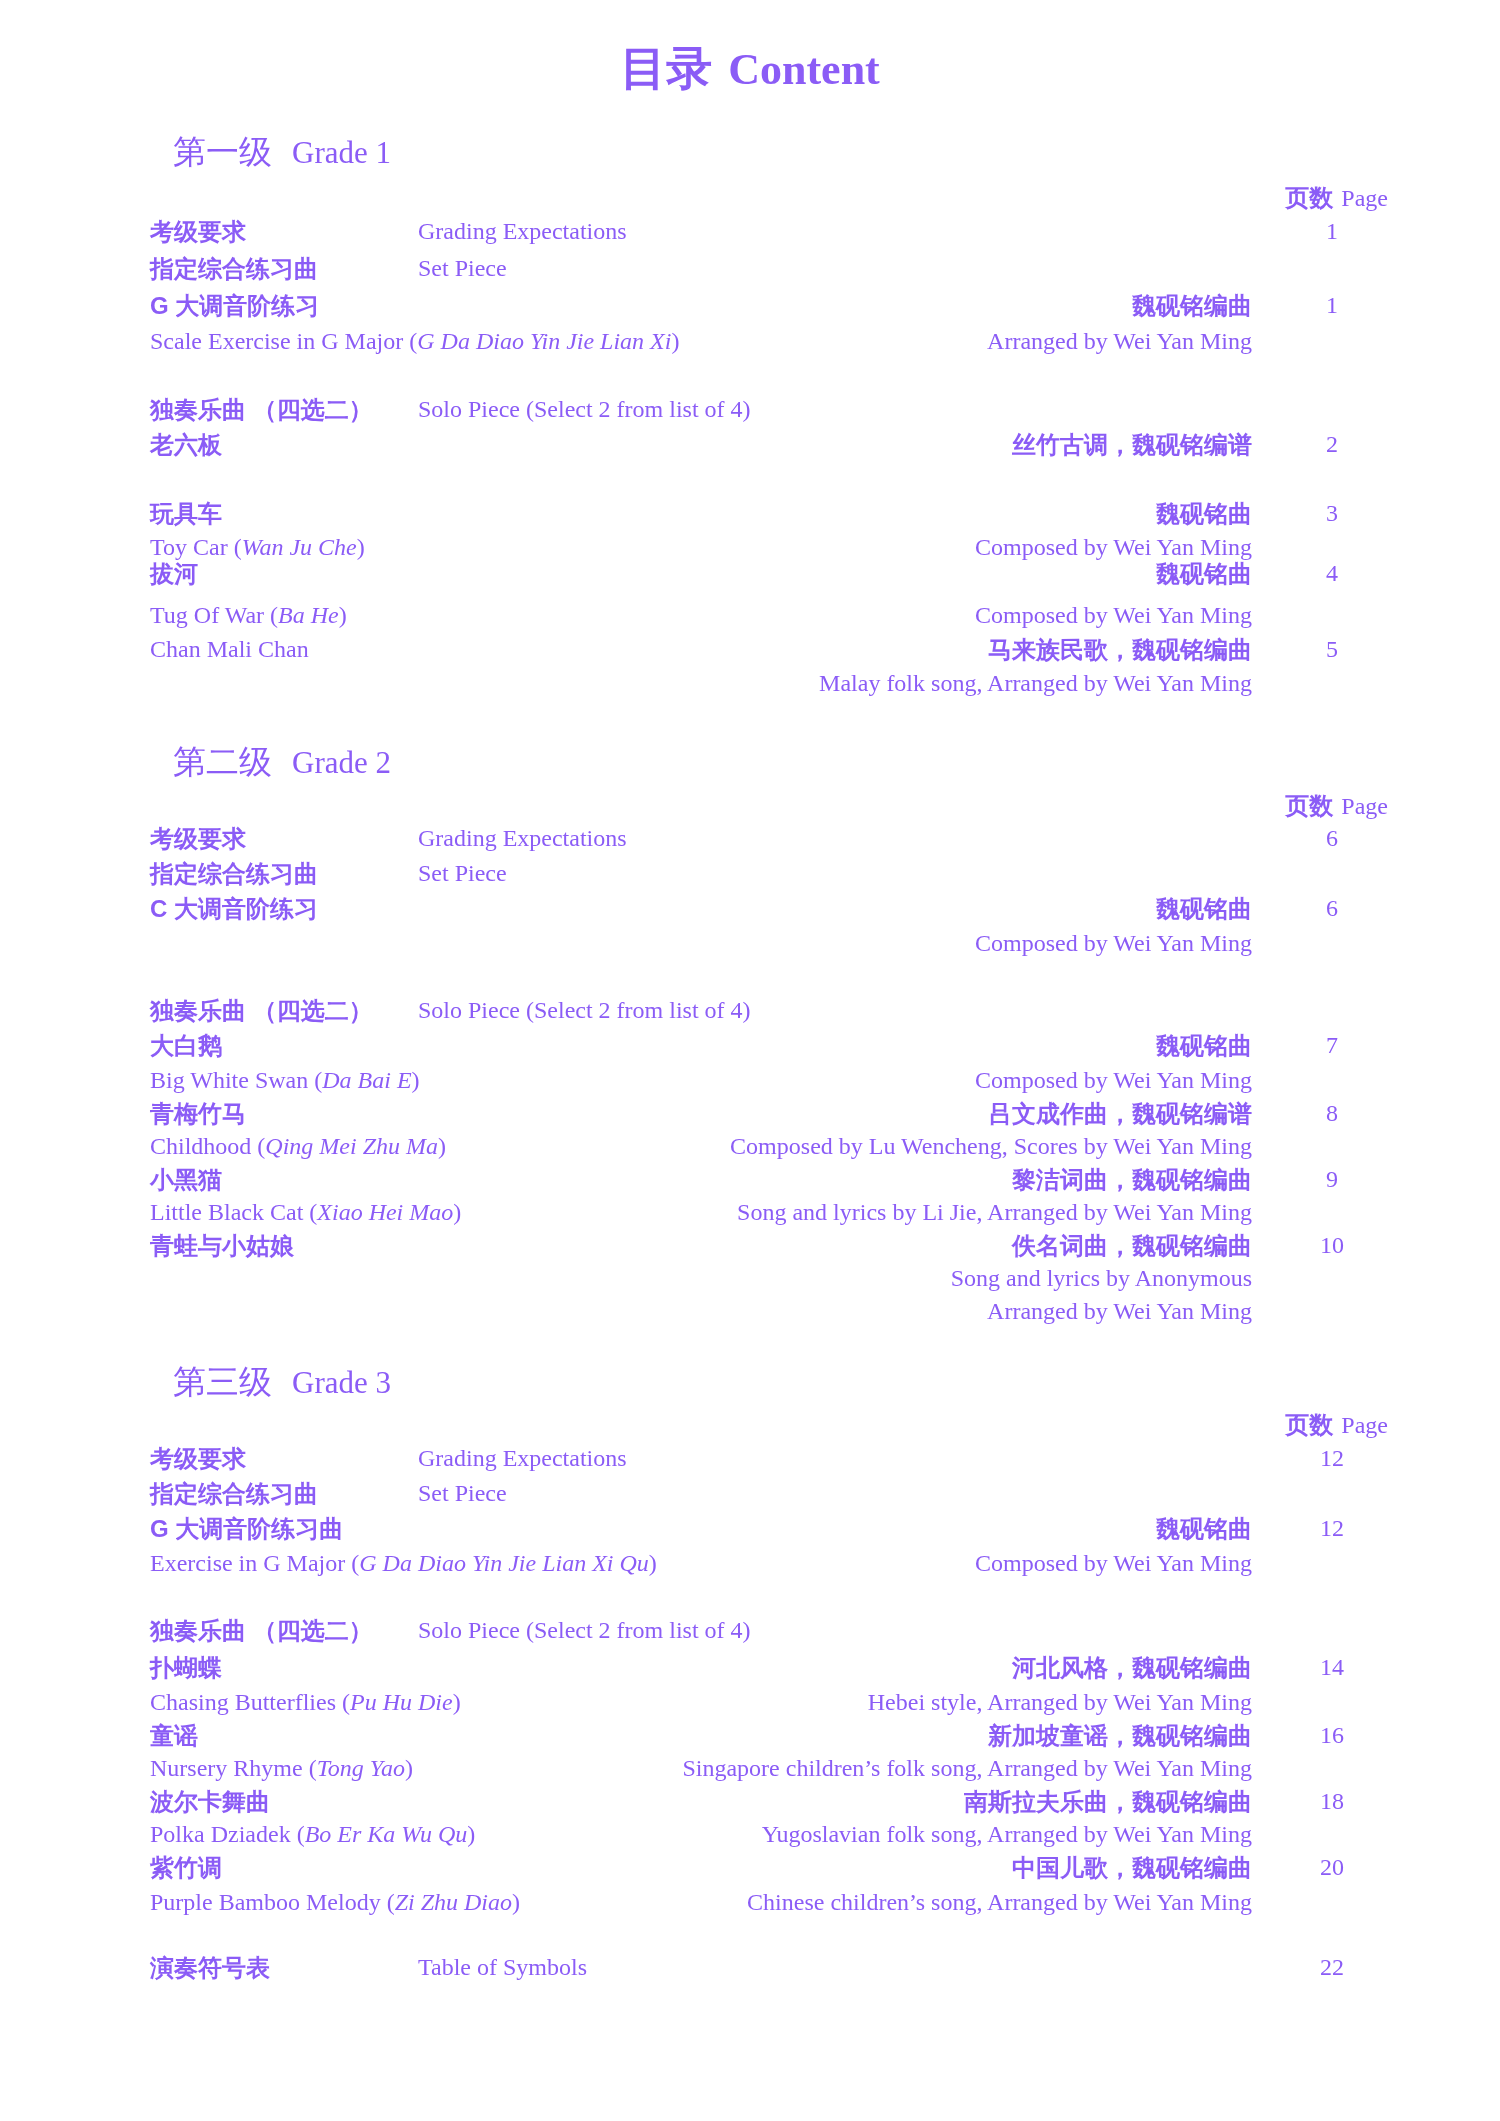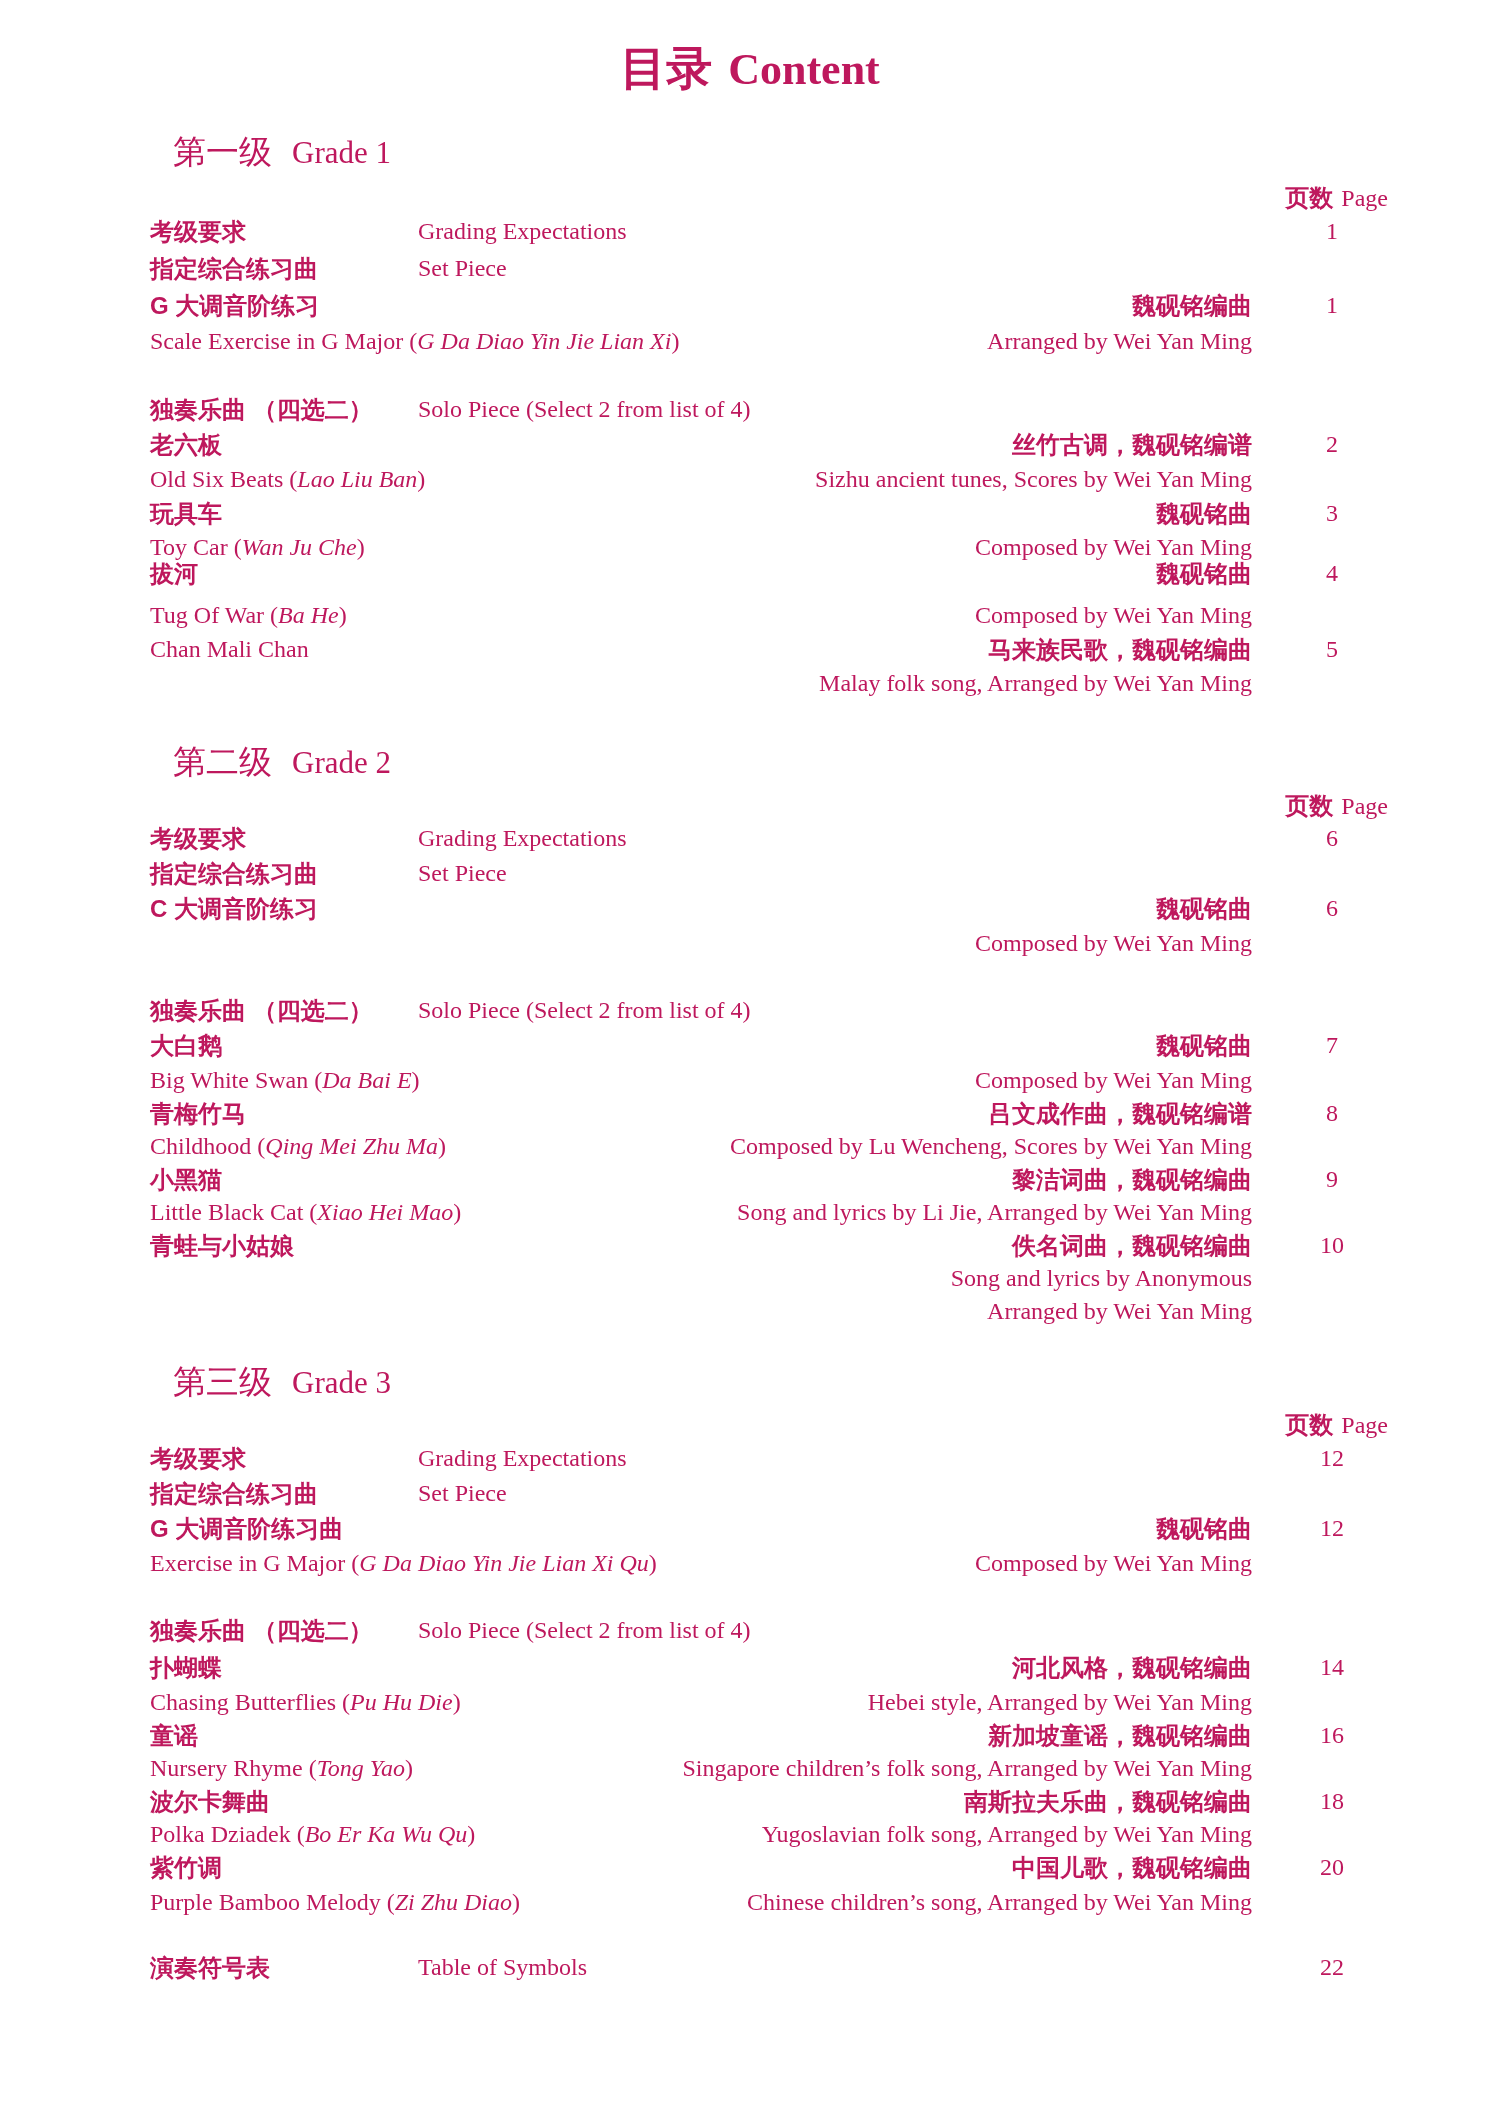--- a/index.html
+++ b/index.html
@@ -1,16 +1,16 @@
 <!DOCTYPE html>
 <html><head>
 <meta charset="utf-8">
 <style>
   html,body{margin:0;padding:0;background:#fff;}
-  .page{position:relative;width:1500px;height:2121px;background:#ffffff;color:#be185d;
+  .page{position:relative;width:1500px;height:2121px;background:#ffffff;color:#8b5cf6;
         font-size:24px;overflow:hidden;}
   .en{font-family:"Liberation Serif","DejaVu Serif",serif;font-weight:400;}
   .zh{font-family:"Liberation Sans","DejaVu Sans",sans-serif;font-weight:600;}
   .line{position:absolute;left:150px;right:0;height:35px;line-height:35px;white-space:nowrap;}
   .t1{position:absolute;left:0;}
   .t2{position:absolute;left:268px;}
   .cr{position:absolute;right:248px;}
   .pg{position:absolute;left:1150px;width:64px;text-align:center;}
   .pghdr{position:absolute;right:112px;}
   .line.sec{left:133px;height:48px;line-height:48px;}
@@ -64,24 +64,20 @@
 
   <div class="line" style="top:392px">
     <span class="t1 zh">独奏乐曲 （四选二）</span>
     <span class="t2 en">Solo Piece (Select 2 from list of 4)</span>
   </div>
   <div class="line" style="top:427px">
     <span class="t1 zh">老六板</span>
     <span class="cr zh">丝竹古调，魏砚铭编谱</span>
     <span class="pg en">2</span>
   </div>
-  <div class="line" style="top:462px">
-    <span class="t1 en"><span>Old Six Beats (</span><i>Lao Liu Ban</i><span>)</span></span>
-    <span class="cr en">Sizhu ancient tunes, Scores by Wei Yan Ming</span>
-  </div>
   <div class="line" style="top:496px">
     <span class="t1 zh">玩具车</span>
     <span class="cr zh">魏砚铭曲</span>
     <span class="pg en">3</span>
   </div>
   <div class="line" style="top:530px">
     <span class="t1 en"><span>Toy Car (</span><i>Wan Ju Che</i><span>)</span></span>
     <span class="cr en">Composed by Wei Yan Ming</span>
   </div>
   <div class="line" style="top:556px">

